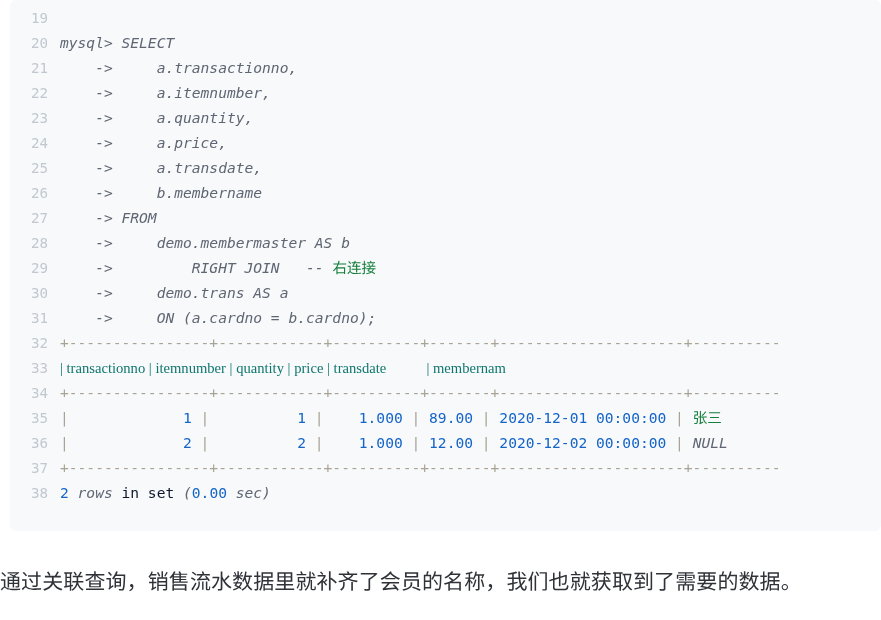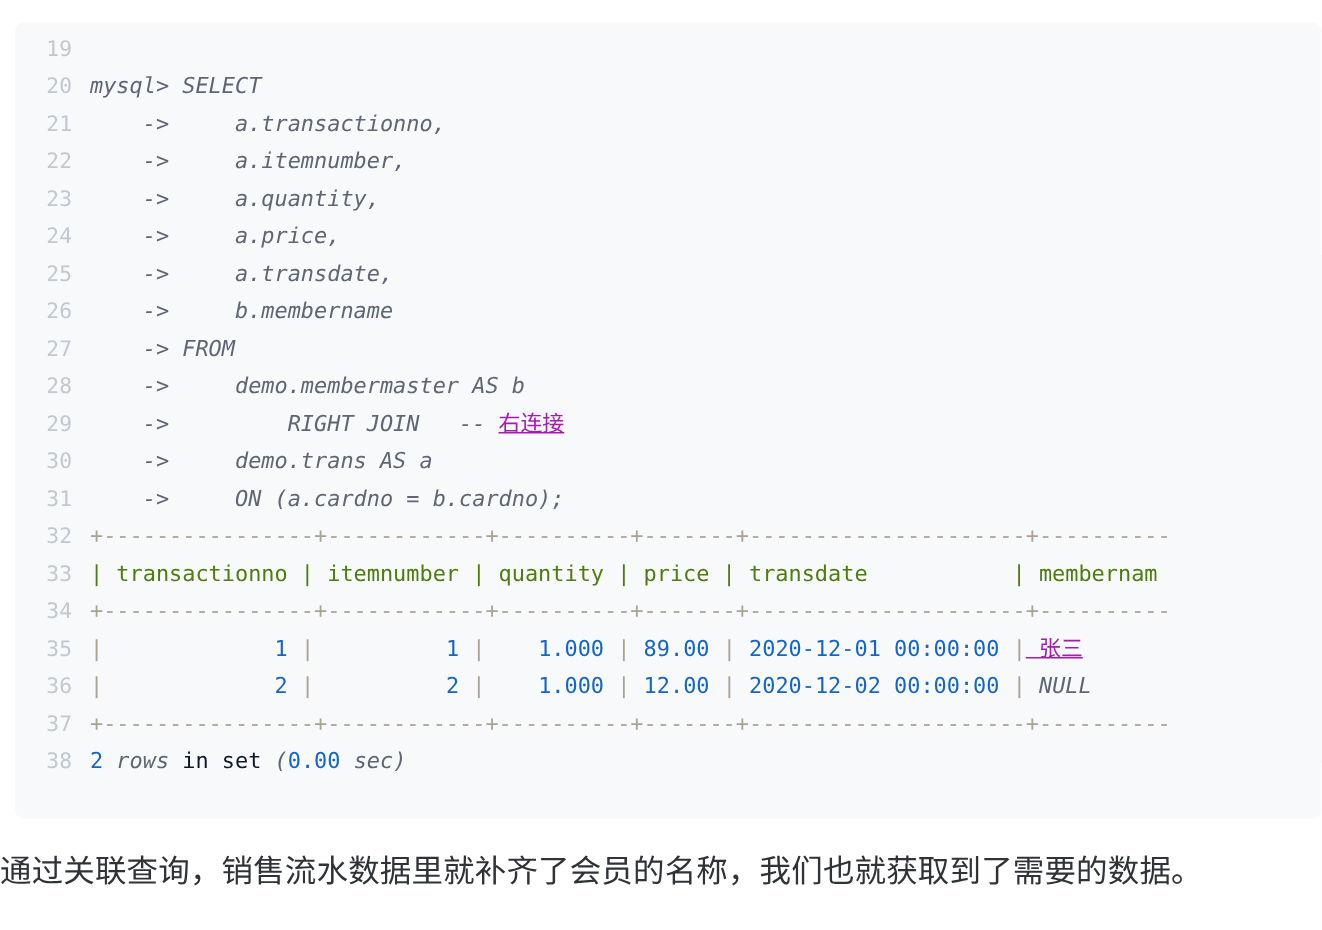--- a/index.html
+++ b/index.html
@@ -20,21 +20,21 @@
     position: relative;
     width: 881px;
     height: 620px;
     background: #ffffff;
   }
 
   
   .code-block {
     position: absolute;
     left: 10px;
-    top: 15px;
+    top: 0px;
     width: 871px;
     height: 531px;
     background: #f8f9fb;
     border-radius: 6px;
     overflow: hidden;
     box-sizing: border-box;
   }
 
   .code-scroll {
     position: relative;
@@ -76,22 +76,22 @@
     padding-left: 12px;
     white-space: pre;
     color: #5f6673;
   }
 
   
   .tok-plain   { color: #5f6673; font-style: italic; }
   .tok-num     { color: #1565c9; }
   .tok-kw      { color: #0f172a; }
   .tok-rule    { color: #a9a394; }
-  .tok-head    { color: #4d7c0f; }
-  .tok-cjk     { color: #a21caf; text-decoration: underline; }
+  .tok-head    { color: #0f766e; font-family: Liberation Serif, serif; }
+  .tok-cjk     { color: #15803d; }
 
   
   .paragraph {
     position: absolute;
     left: 0px;
     top: 568px;
     width: 881px;
     font-family: "Liberation Sans", "DejaVu Sans", sans-serif;
     font-size: 21px;
     line-height: 28px;

